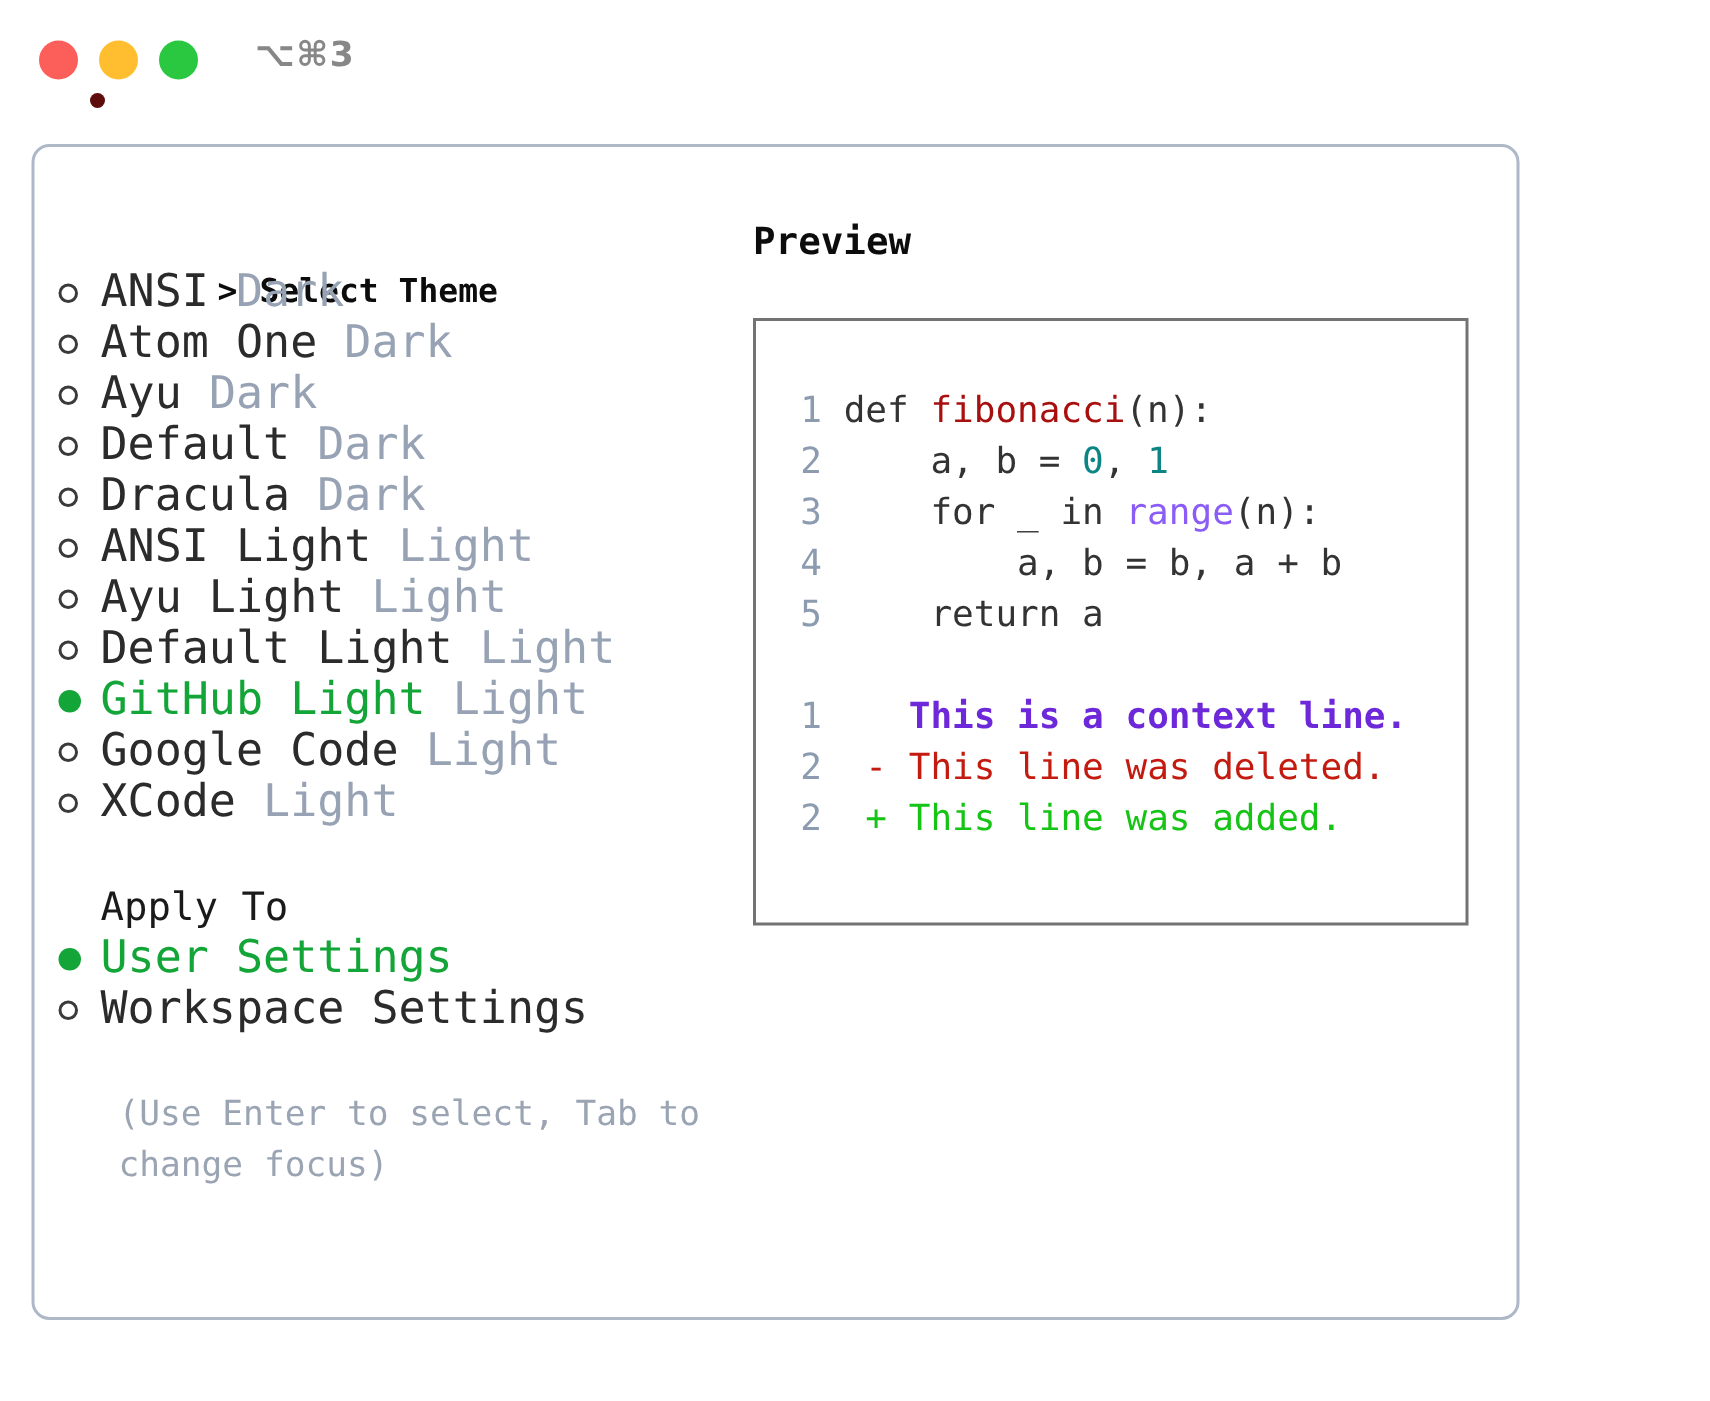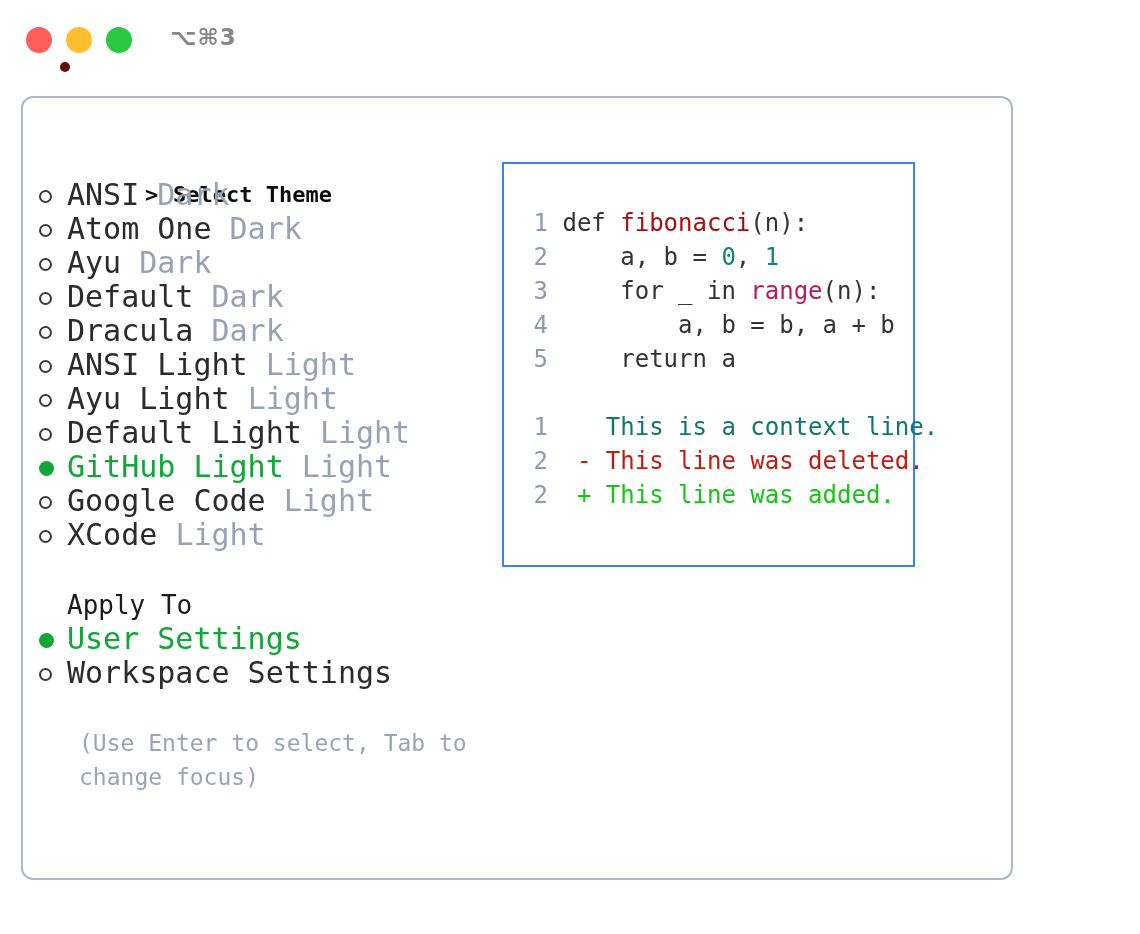--- a/index.html
+++ b/index.html
@@ -161,24 +161,24 @@
     width: 500px;
   }
   #preview-title {
     font-size: 25px;
     font-weight: bold;
     color: #0c0c0c;
     height: 34px;
     line-height: 34px;
   }
   #preview-box {
-    margin-top: 18px;
-    width: 413px;
+    margin-top: 34px;
+    width: 477px;
     height: 405px;
-    border: 2px solid #3b82f6;
+    border: 2px solid #737373;
     background: #ffffff;
     box-sizing: border-box;
     position: relative;
   }
   #code-area {
     position: absolute;
     left: 18px;
     top: 42px;
     font-size: 24px;
     line-height: 34px;
@@ -187,22 +187,22 @@
   .code-line { height: 34px; white-space: pre; }
   .ln {
     display: inline-block;
     width: 26px;
     text-align: right;
     color: #8c9bb0;
   }
   .code-body { color: #333333; }
   .tok-fn   { color: #a80f0f; }
   .tok-num  { color: #0d8585; }
-  .tok-bi   { color: #be185d; }
-  .diff-ctx { color: #0f766e; }
+  .tok-bi   { color: #8b5cf6; }
+  .diff-ctx { color: #6d28d9; font-weight: bold; }
   .diff-del { color: #c41b10; }
   .diff-add { color: #16c416; }
   .blank-line { height: 34px; }
 </style>
 </head>
 <body>
 
 <div id="window-frame">
 
   <div id="titlebar">
@@ -239,19 +239,20 @@
       <div class="section-head">Apply To</div>
       <div id="apply-options">
           <div class="opt-row selected"><span class="bullet"><span class="dot"></span></span><span class="opt-label">User Settings</span></div>
           <div class="opt-row"><span class="bullet"><span class="ring"></span></span><span class="opt-label">Workspace Settings</span></div>
         </div>
 
       <div id="hint-block">(Use Enter to select, Tab to change focus)</div>
     </div>
 
     <div id="right-pane">
+      <div id="preview-title">Preview</div>
       <div id="preview-box">
         <div id="code-area"><div class="code-line"><span class="ln">1</span><span> </span><span class="code-body">def </span><span class="tok-fn">fibonacci</span><span class="code-body">(n):</span></div><div class="code-line"><span class="ln">2</span><span> </span><span class="code-body">    a, b = </span><span class="tok-num">0</span><span class="code-body">, </span><span class="tok-num">1</span></div><div class="code-line"><span class="ln">3</span><span> </span><span class="code-body">    for _ in </span><span class="tok-bi">range</span><span class="code-body">(n):</span></div><div class="code-line"><span class="ln">4</span><span> </span><span class="code-body">        a, b = b, a + b</span></div><div class="code-line"><span class="ln">5</span><span> </span><span class="code-body">    return a</span></div><div class="blank-line"></div><div class="code-line"><span class="ln">1</span><span>  </span><span class="diff-ctx"> </span><span class="diff-ctx"> This is a context line.</span></div><div class="code-line"><span class="ln">2</span><span>  </span><span class="diff-del">-</span><span class="diff-del"> This line was deleted.</span></div><div class="code-line"><span class="ln">2</span><span>  </span><span class="diff-add">+</span><span class="diff-add"> This line was added.</span></div></div>
       </div>
     </div>
 
   </div>
 </div>
 
 </body></html>

